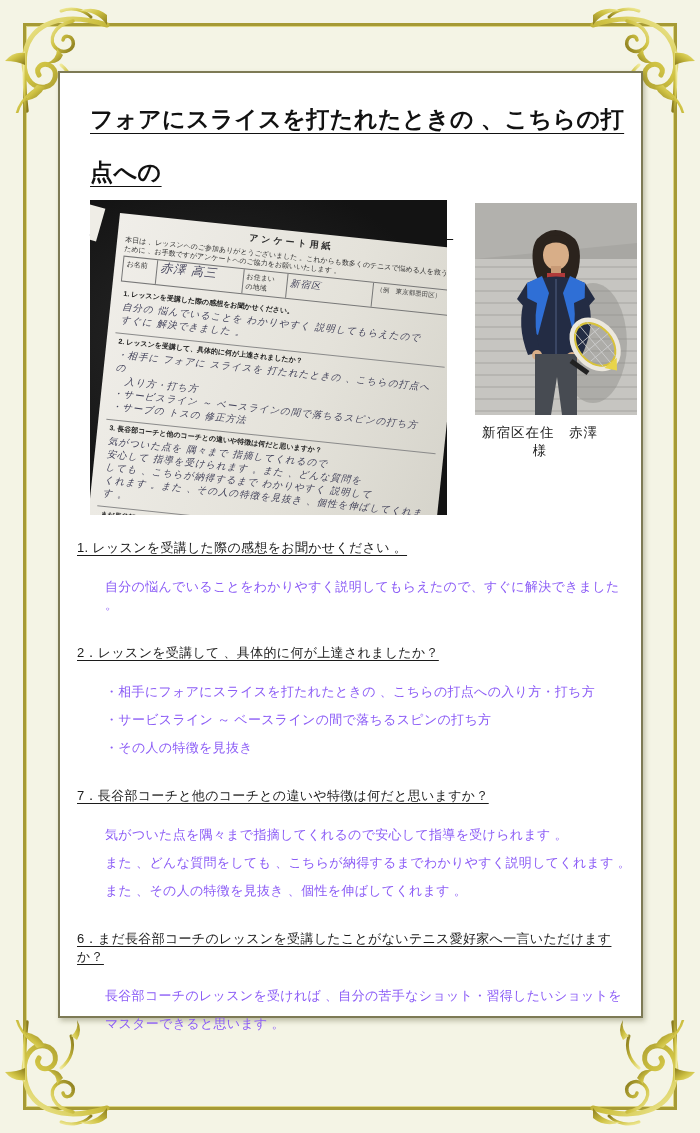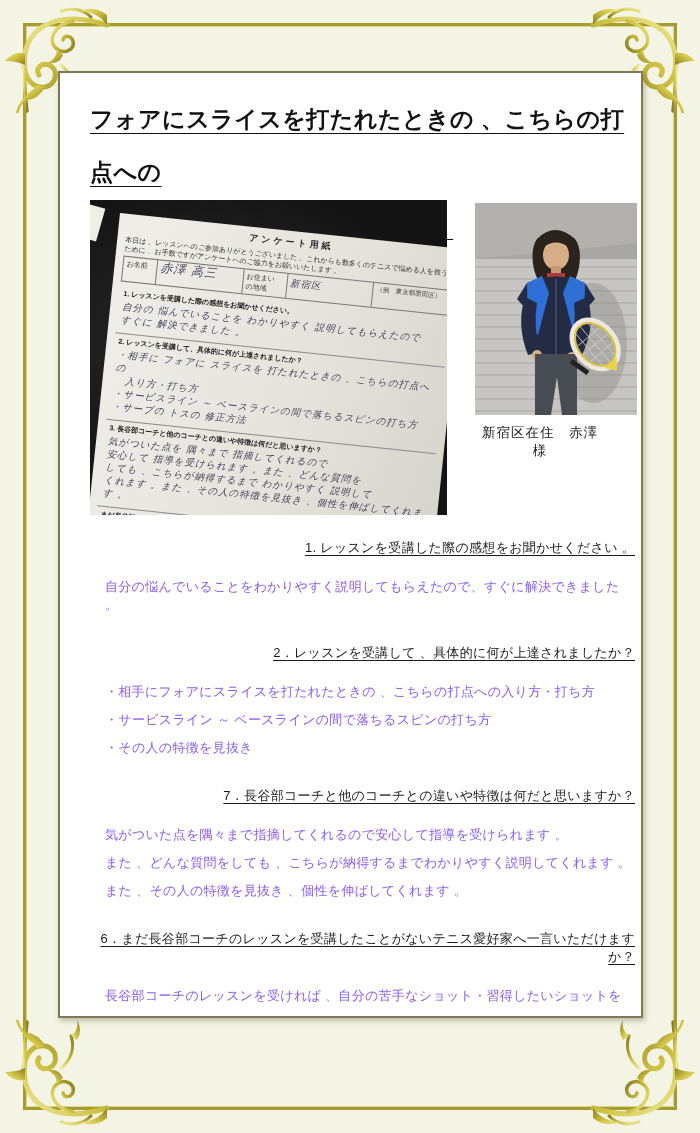--- a/index.html
+++ b/index.html
@@ -97,21 +97,21 @@
   }
 
   
   .sections{position:absolute;top:466px;left:0;right:6px;color:#1c1c1c;}
   .qa{margin-top:30px;}
   .qa:first-of-type{margin-top:0;}
   .qa-heading{
     margin:0 0 21px 0;padding-left:17px;
     font-size:13px;font-weight:normal;color:#1c1c1c;
     text-decoration:underline;text-underline-offset:3px;
-    line-height:18px;letter-spacing:.3px;text-align:right;
+    line-height:18px;letter-spacing:.3px;
   }
   .qa-lines{padding-left:45px;}
   .qa-line{margin:0 0 10px 0;font-size:13px;line-height:18px;letter-spacing:.3px;color:#8b5cf6;}
 </style>
 </head>
 <body>
 
 <div class="page">
 
   <div class="frame-line"></div>
@@ -328,18 +328,19 @@
             <p class="qa-line">気がついた点を隅々まで指摘してくれるので安心して指導を受けられます 。</p>
             <p class="qa-line">また 、どんな質問をしても 、こちらが納得するまでわかりやすく説明してくれます 。</p>
             <p class="qa-line">また 、その人の特徴を見抜き 、個性を伸ばしてくれます 。</p>
           </div>
         </section>
 
         <section class="qa">
           <h2 class="qa-heading">6．まだ長谷部コーチのレッスンを受講したことがないテニス愛好家へ一言いただけますか？</h2>
           <div class="qa-lines">
             <p class="qa-line">長谷部コーチのレッスンを受ければ 、自分の苦手なショット・習得したいショットを</p>
+            <p class="qa-line">マスターできると思います 。</p>
           </div>
         </section>
       </div>
 
   </div>
 </div>
 
 </body></html>

